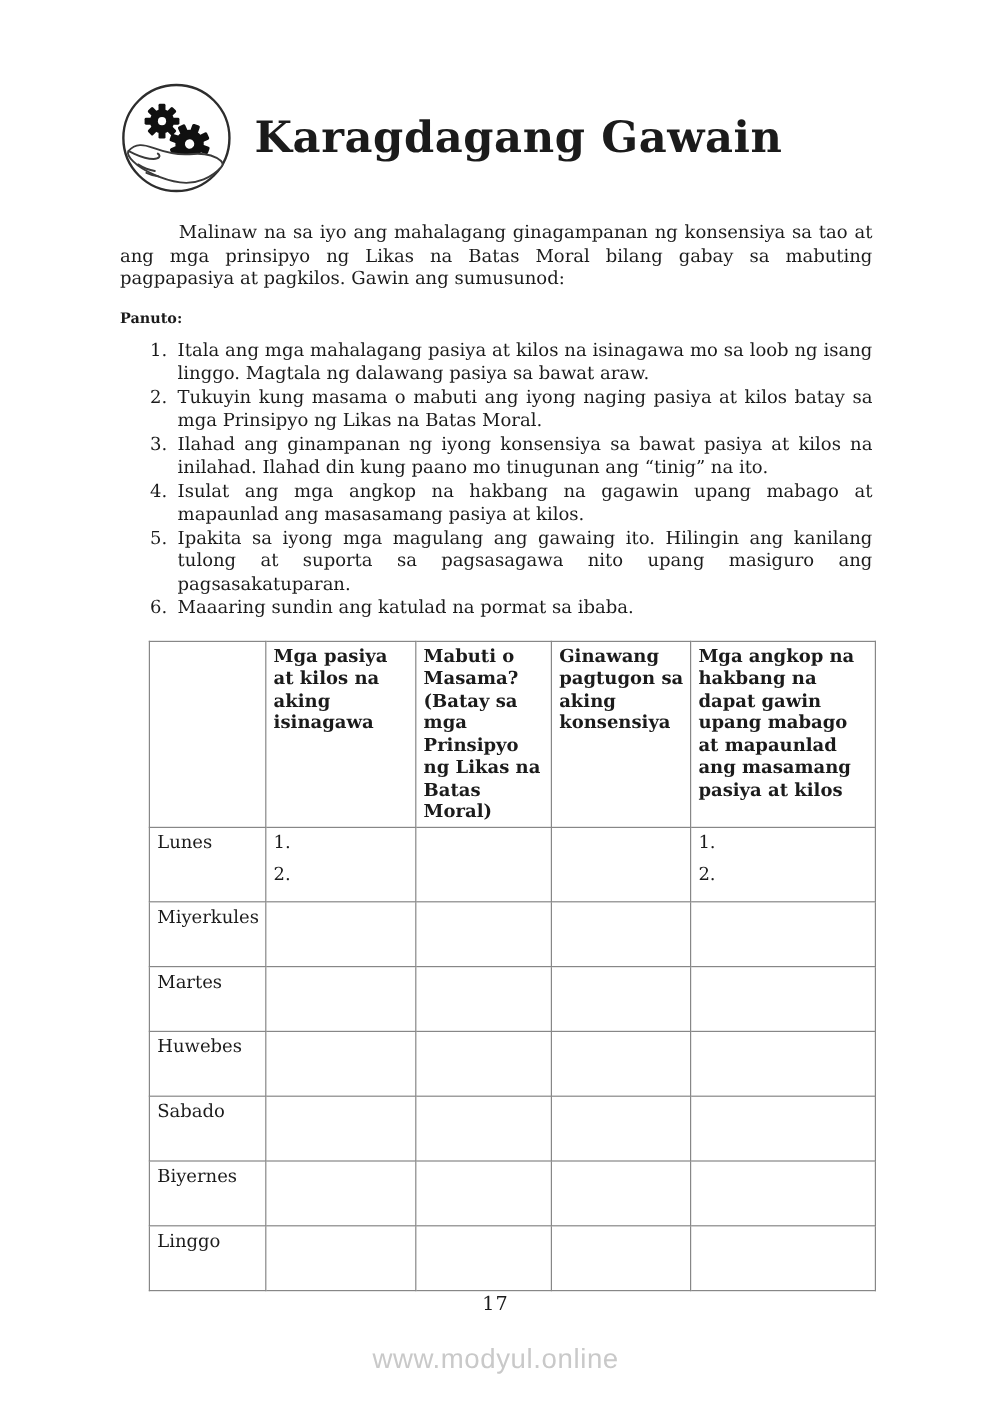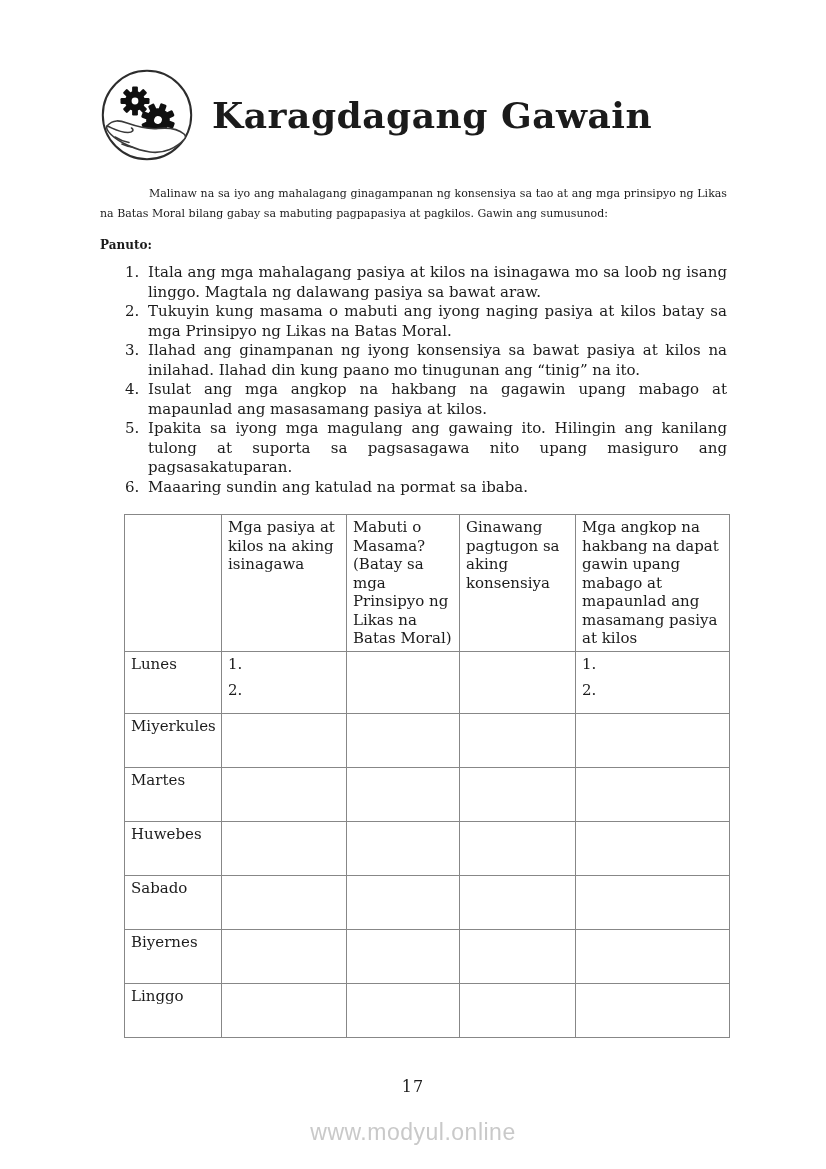--- a/index.html
+++ b/index.html
@@ -14,21 +14,21 @@
   
   .header { display:flex; align-items:center; margin:68px 99px 0 100px; height:94px; }
   .logo { width:94px; height:94px; flex:0 0 auto; }
   .title {
     margin-left:18px; font-size:36px; font-weight:bold; 
     letter-spacing:0.5px; white-space:nowrap;
   }
 
   
   .intro {
-    margin:22px 99px 0 100px; font-size:11px; line-height:19.5px;
+    margin:22px 99px 0 100px; font-size:15px; line-height:19.5px;
     text-align:justify; text-indent:49px;
   }
 
   .panuto { margin:15px 99px 0 100px; font-size:12px; font-weight:bold; }
 
   
   .instructions { margin:11px 99px 0 100px; }
   .instr-item {
     position:relative; padding-left:48px; font-size:15px; line-height:19.5px;
     text-align:justify;
@@ -38,21 +38,21 @@
   
   .worksheet-table {
     margin:17px 0 0 124px; border-collapse:collapse; table-layout:fixed;
     width:605px; font-size:15px; line-height:18.5px;
   }
   .worksheet-table th, .worksheet-table td {
     border:1.5px solid #878787; vertical-align:top; text-align:left;
     font-weight:normal; padding:3px 5px 3px 6px; overflow:hidden;
     word-wrap:break-word;
   }
-  .worksheet-table thead th { height:121px; }
+  .worksheet-table thead th { height:121px;font-weight:bold; }
   .worksheet-table tbody tr td { height:47px; }
   .worksheet-table tbody tr.tall td { height:55px;margin-left:16px; }
   .cell-line + .cell-line { margin-top:8px; }
 
   
   .page-number {
     position:absolute; top:1077px; left:0; width:100%;
     text-align:center; font-size:16px; letter-spacing:1px;
   }
   .watermark {

